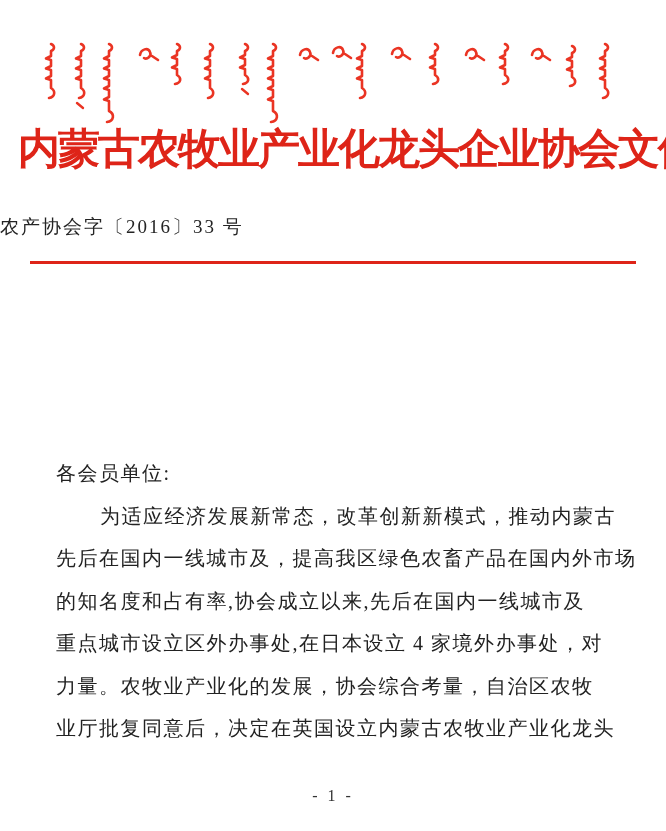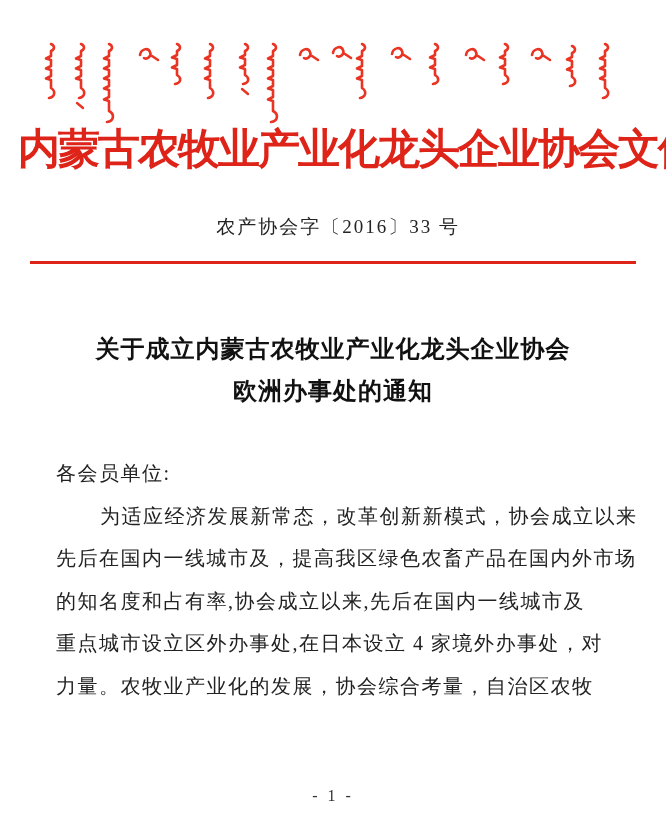--- a/index.html
+++ b/index.html
@@ -41,25 +41,24 @@
     white-space: nowrap;
     line-height: 62px;
   }
 
   
   .doc-number {
     position: absolute;
     top: 214px;
     left: 0;
     right: 0;
-    text-align: center;
+    text-align: left;
     font-size: 19px;
     letter-spacing: 2px;
     color: #242424;
-    padding-left: 10px;
   }
 
   
   .red-rule {
     position: absolute;
     top: 261px;
     left: 30px;
     width: 606px;
     height: 3px;
     background: #de2418;
@@ -159,29 +158,26 @@
       <use href="#mg-m" x="560" y="2"></use>
     </svg>
   </div>
 
   <div class="org-title">内蒙古农牧业产业化龙头企业协会文件</div>
 
   <div class="doc-number">农产协会字〔2016〕33 号</div>
 
   <div class="red-rule"></div>
 
-  <div class="notice-title">
-    <div class="line">关于成立内蒙古农牧业产业化龙头企业协会</div>
-    <div class="line">欧洲办事处的通知</div>
-  </div>
 
   <div class="body-text">
     <div class="line">各会员单位:</div>
-    <div class="line indent">为适应经济发展新常态，改革创新新模式，协会成立以来</div>
+    <div class="line indent">为适应经济发展新常态，改革创新新模式，推动内蒙古</div>
     <div class="line">先后在国内一线城市及，提高我区绿色农畜产品在国内外市场</div>
     <div class="line">的知名度和占有率,协会成立以来,先后在国内一线城市及</div>
     <div class="line">重点城市设立区外办事处,在日本设立 4 家境外办事处，对</div>
     <div class="line">力量。农牧业产业化的发展，协会综合考量，自治区农牧</div>
+    <div class="line">业厅批复同意后，决定在英国设立内蒙古农牧业产业化龙头</div>
   </div>
 
   <div class="page-number">- 1 -</div>
 
 </div>
 
 </body></html>

